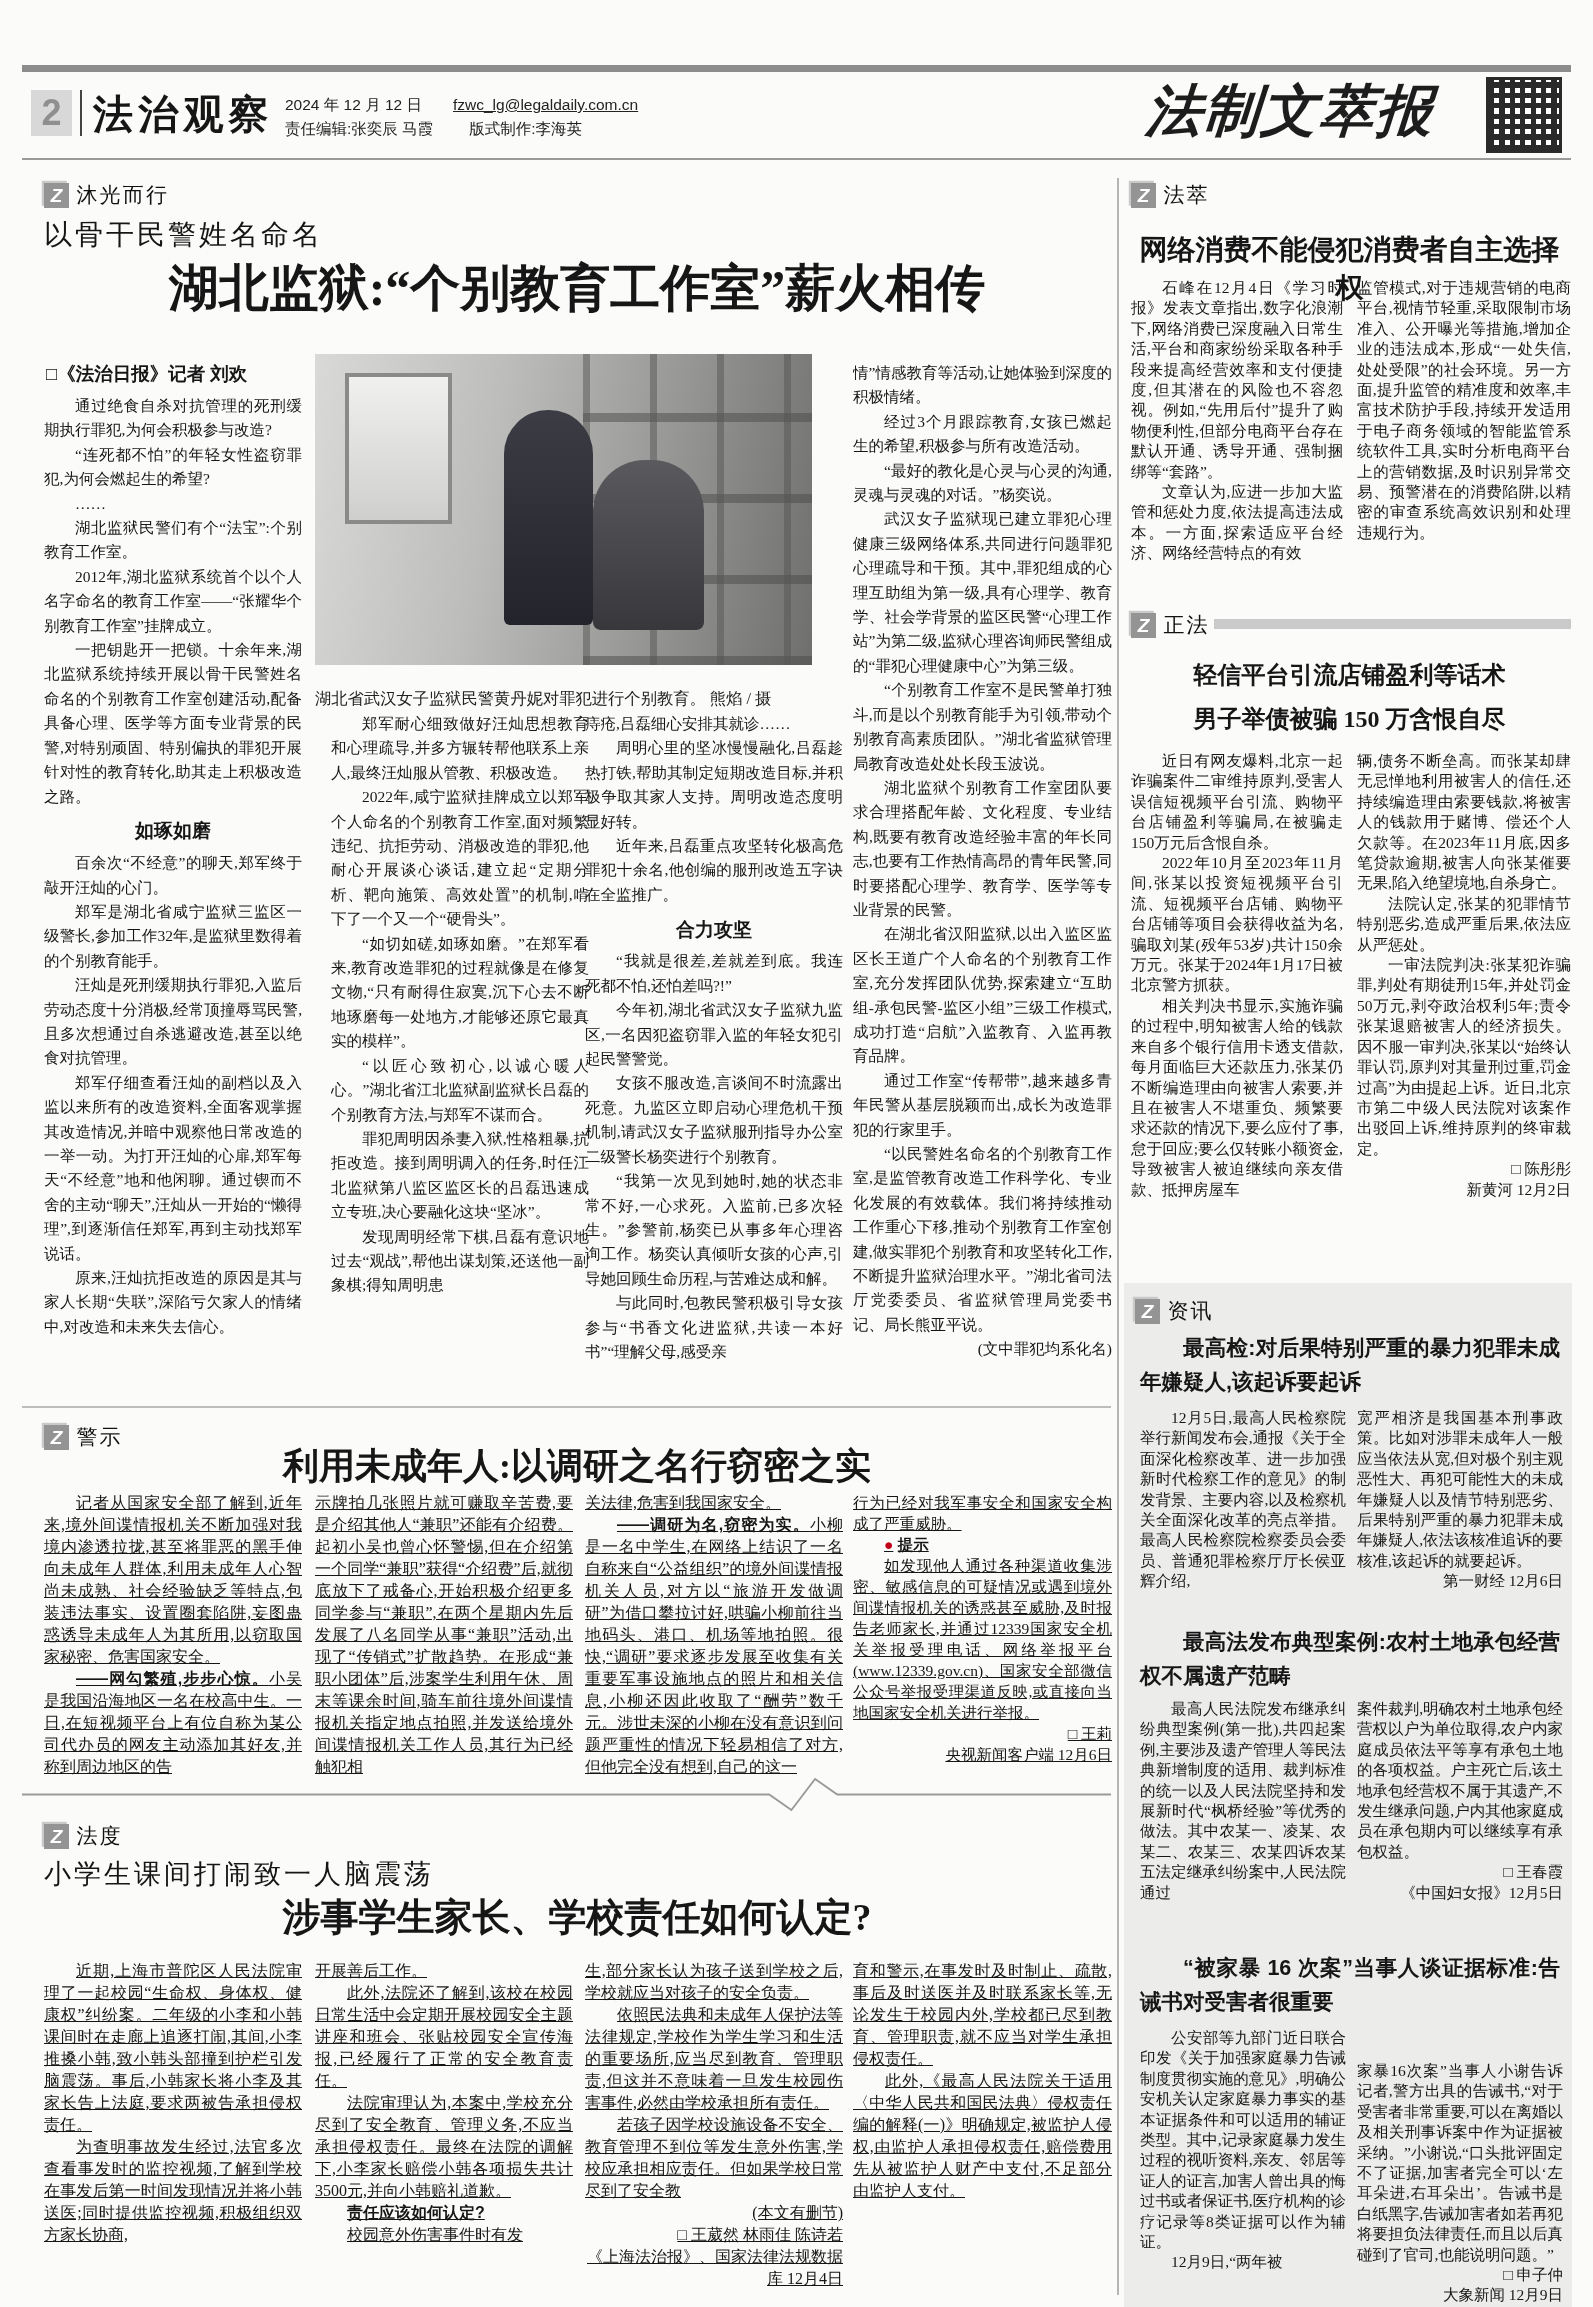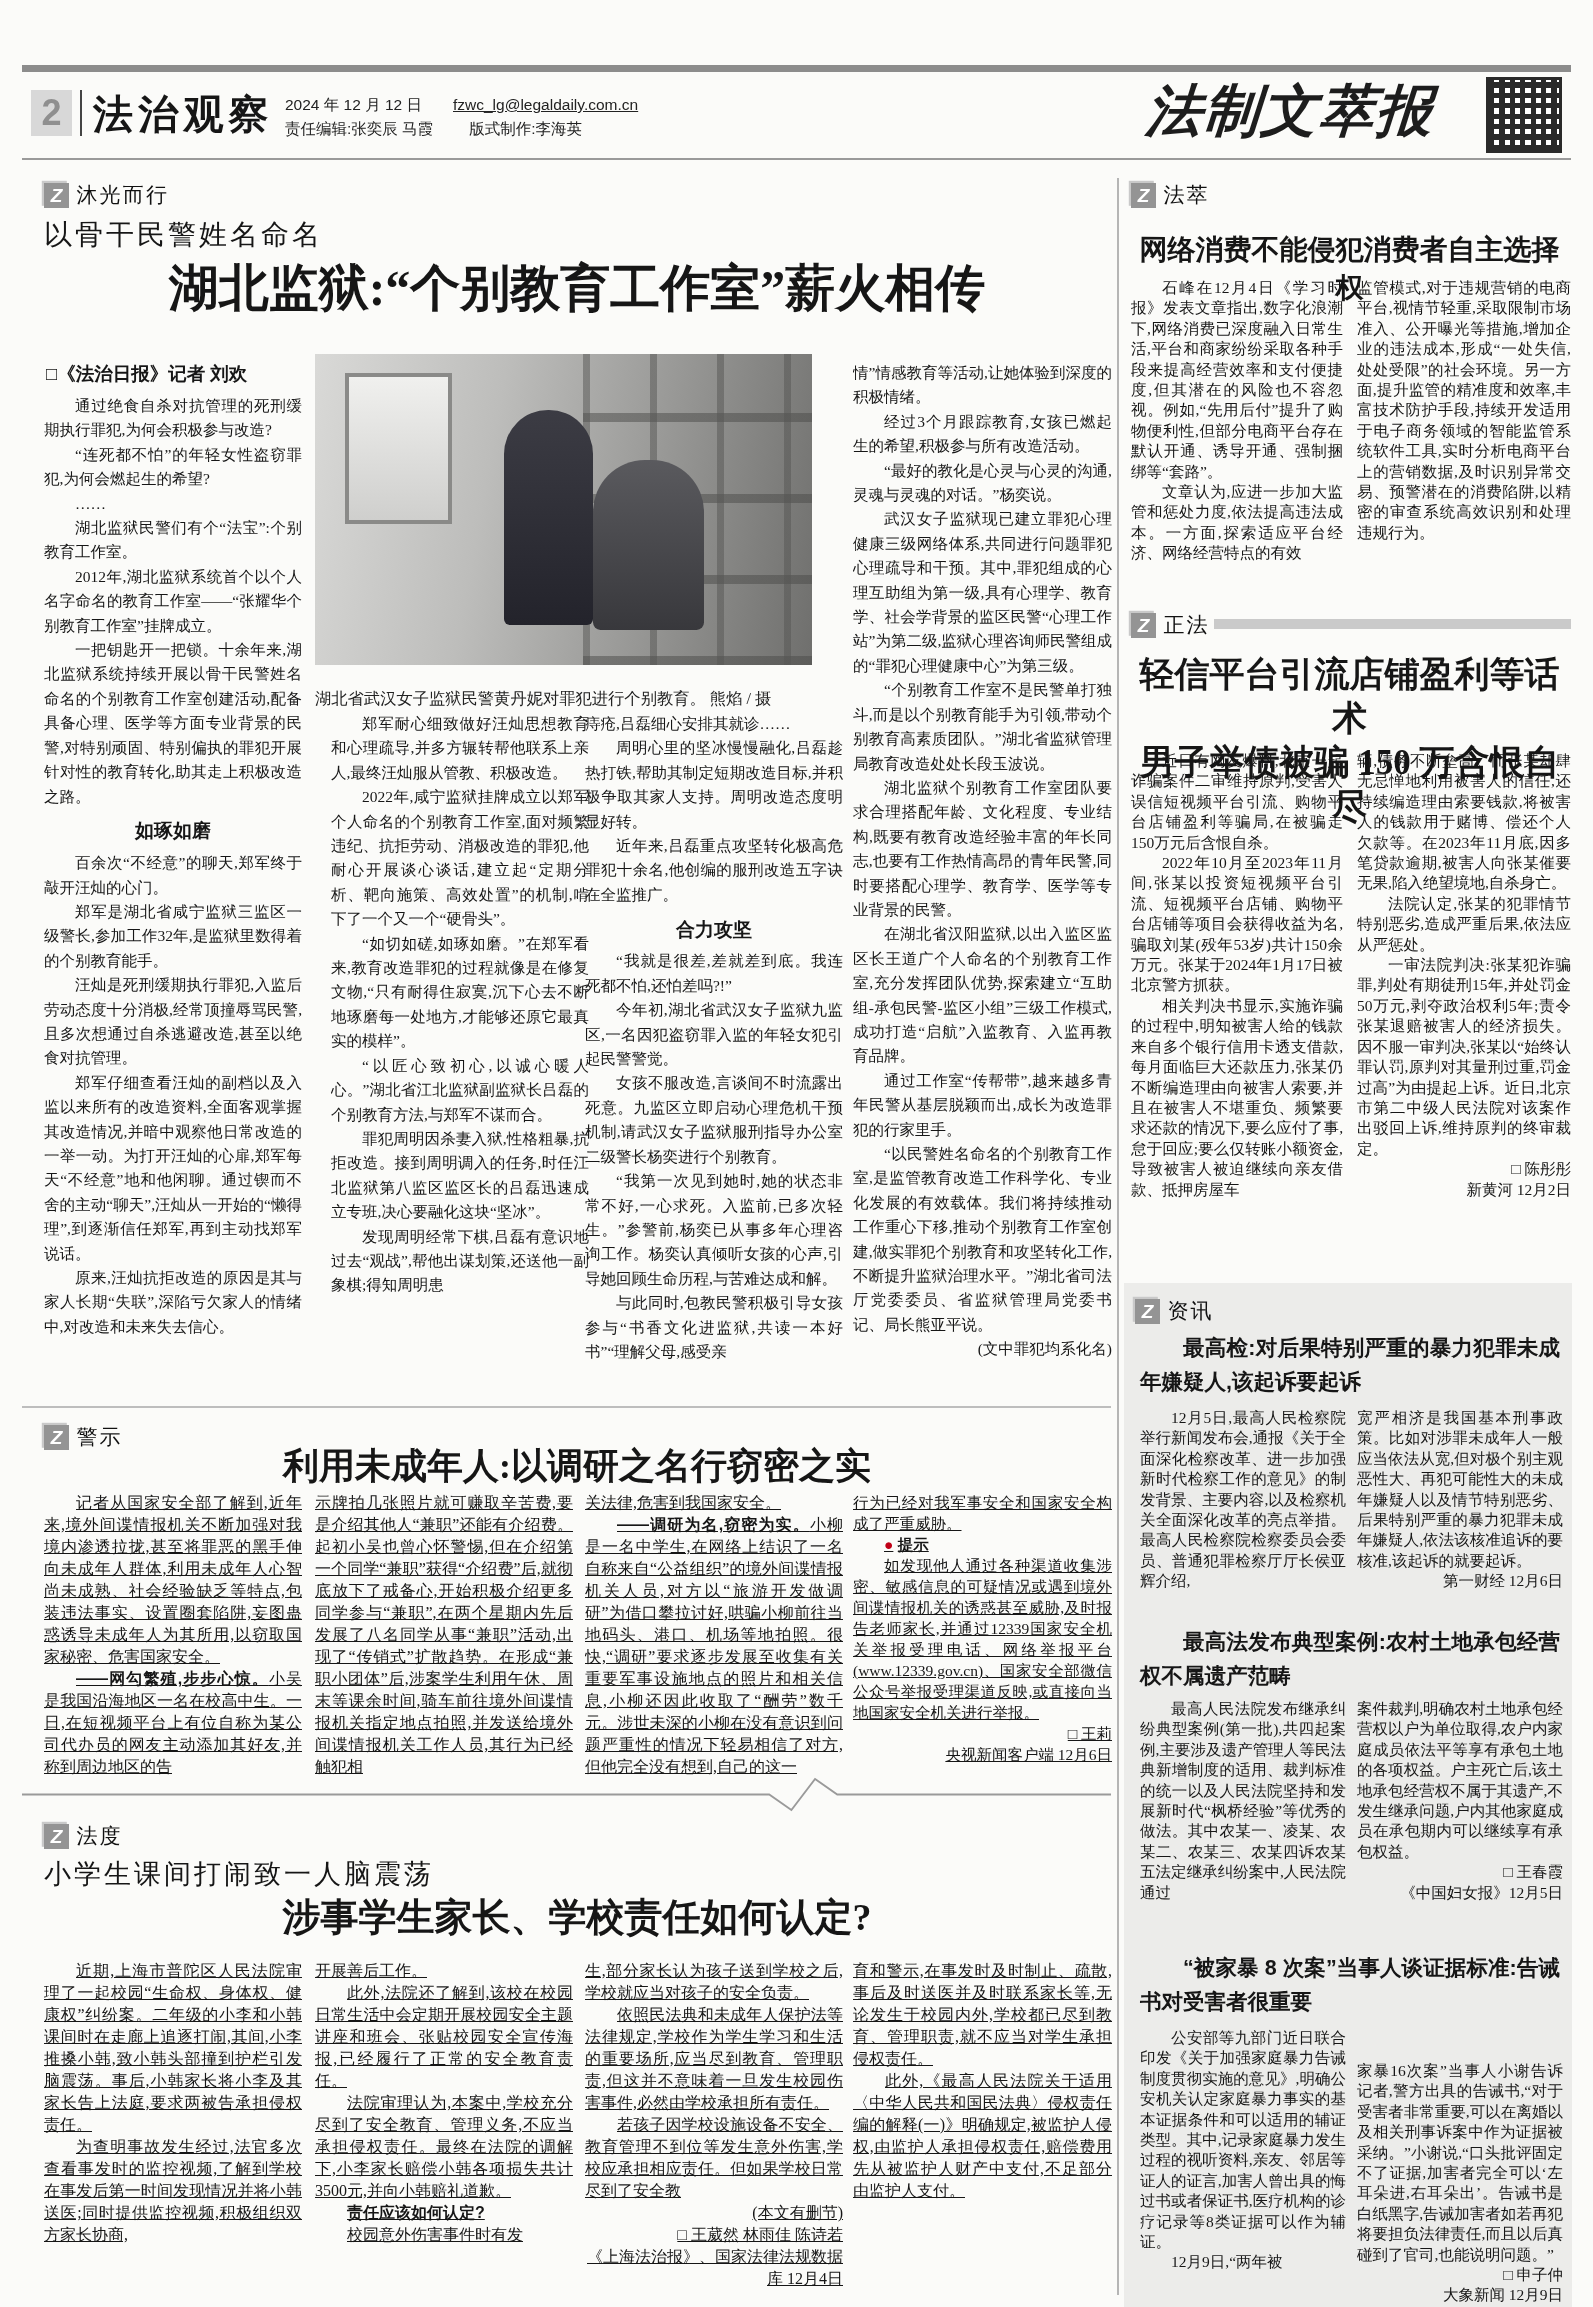--- a/index.html
+++ b/index.html
@@ -162,21 +162,21 @@
   </div>
   <div class="col side-col" style="left:1357px;top:278px;width:214px;height:320px;">
     <p class="cont">监管模式,对于违规营销的电商平台,视情节轻重,采取限制市场准入、公开曝光等措施,增加企业的违法成本,形成“一处失信,处处受限”的社会环境。另一方面,提升监管的精准度和效率,丰富技术防护手段,持续开发适用于电子商务领域的智能监管系统软件工具,实时分析电商平台上的营销数据,及时识别异常交易、预警潜在的消费陷阱,以精密的审查系统高效识别和处理违规行为。</p>
   </div>
 
   <div class="marker" style="left:1131px;top:611px;">
     <span class="zicon">Z</span>
     <span class="mlabel">正法</span>
   </div>
   <div class="graybar" style="left:1214px;top:619px;width:357px;"></div>
-  <div class="bigtitle" style="left:1127px;top:653px;width:445px;font-size:35px;line-height:44px;">
+  <div class="bigtitle" style="left:1127px;top:653px;width:445px;font-size:24px;line-height:44px;">
     <div>轻信平台引流店铺盈利等话术</div>
     <div>男子举债被骗 150 万含恨自尽</div>
   </div>
   <div class="col side-col" style="left:1131px;top:751px;width:212px;height:514px;">
     <p>近日有网友爆料,北京一起诈骗案件二审维持原判,受害人误信短视频平台引流、购物平台店铺盈利等骗局,在被骗走150万元后含恨自杀。</p>
     <p>2022年10月至2023年11月间,张某以投资短视频平台引流、短视频平台店铺、购物平台店铺等项目会获得收益为名,骗取刘某(殁年53岁)共计150余万元。张某于2024年1月17日被北京警方抓获。</p>
     <p>相关判决书显示,实施诈骗的过程中,明知被害人给的钱款来自多个银行信用卡透支借款,每月面临巨大还款压力,张某仍不断编造理由向被害人索要,并且在被害人不堪重负、频繁要求还款的情况下,要么应付了事,怠于回应;要么仅转账小额资金,导致被害人被迫继续向亲友借款、抵押房屋车</p>
   </div>
   <div class="col side-col" style="left:1357px;top:751px;width:214px;height:514px;">
     <p class="cont">辆,债务不断垒高。而张某却肆无忌惮地利用被害人的信任,还持续编造理由索要钱款,将被害人的钱款用于赌博、偿还个人欠款等。在2023年11月底,因多笔贷款逾期,被害人向张某催要无果,陷入绝望境地,自杀身亡。</p>
@@ -204,21 +204,21 @@
   <div class="zx-head" style="left:1140px;top:1625px;width:420px;">最高法发布典型案例:农村土地承包经营权不属遗产范畴</div>
   <div class="col side-col" style="left:1140px;top:1699px;width:206px;height:238px;">
     <p>最高人民法院发布继承纠纷典型案例(第一批),共四起案例,主要涉及遗产管理人等民法典新增制度的适用、裁判标准的统一以及人民法院坚持和发展新时代“枫桥经验”等优秀的做法。其中农某一、凌某、农某二、农某三、农某四诉农某五法定继承纠纷案中,人民法院通过</p>
   </div>
   <div class="col side-col" style="left:1357px;top:1699px;width:206px;height:238px;">
     <p class="cont">案件裁判,明确农村土地承包经营权以户为单位取得,农户内家庭成员依法平等享有承包土地的各项权益。户主死亡后,该土地承包经营权不属于其遗产,不发生继承问题,户内其他家庭成员在承包期内可以继续享有承包权益。</p>
     <p class="ar">□ 王春霞</p>
     <p class="ar">《中国妇女报》12月5日</p>
   </div>
 
-  <div class="zx-head" style="left:1140px;top:1951px;width:420px;">“被家暴 8 次案”当事人谈证据标准:告诫书对受害者很重要</div>
+  <div class="zx-head" style="left:1140px;top:1951px;width:420px;">“被家暴 16 次案”当事人谈证据标准:告诫书对受害者很重要</div>
   <div class="col side-col" style="left:1140px;top:2028px;width:206px;height:266px;">
     <p>公安部等九部门近日联合印发《关于加强家庭暴力告诫制度贯彻实施的意见》,明确公安机关认定家庭暴力事实的基本证据条件和可以适用的辅证类型。其中,记录家庭暴力发生过程的视听资料,亲友、邻居等证人的证言,加害人曾出具的悔过书或者保证书,医疗机构的诊疗记录等8类证据可以作为辅证。</p>
     <p>12月9日,“两年被</p>
   </div>
   <div class="col side-col" style="left:1357px;top:2028px;width:206px;height:266px;margin-top:33px;">
     <p class="cont">家暴16次案”当事人小谢告诉记者,警方出具的告诫书,“对于受害者非常重要,可以在离婚以及相关刑事诉案中作为证据被采纳。”小谢说,“口头批评固定不了证据,加害者完全可以‘左耳朵进,右耳朵出’。告诫书是白纸黑字,告诫加害者如若再犯将要担负法律责任,而且以后真碰到了官司,也能说明问题。”</p>
     <p class="ar">□ 申子仲</p>
     <p class="ar">大象新闻 12月9日</p>
   </div>
 

